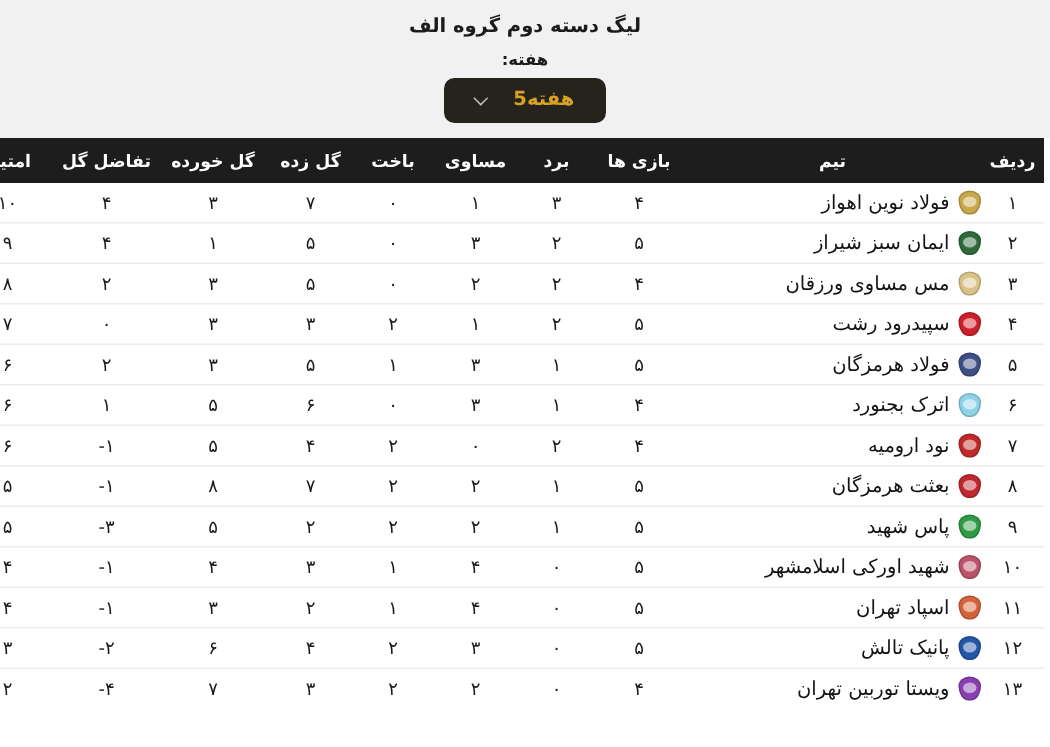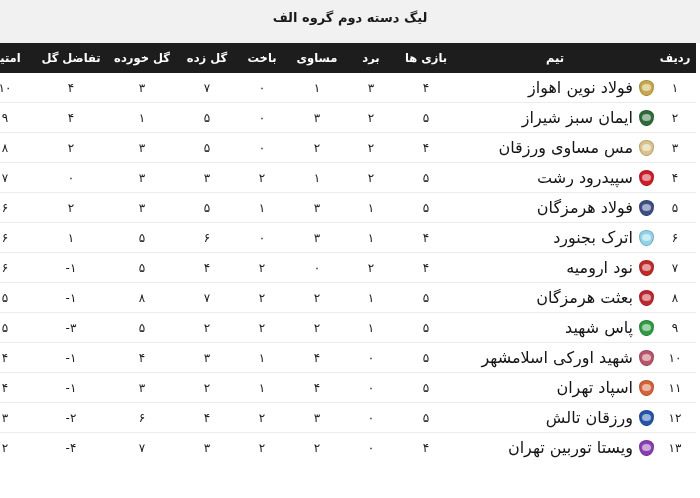--- a/index.html
+++ b/index.html
@@ -127,21 +127,21 @@
   }
   .team-inner {
     display: flex;
     flex-direction: row;
     align-items: center;
     justify-content: flex-start;
     gap: 6px;
     direction: rtl;
   }
   .team-name {
-    font-size: 16px;
+    font-size: 13px;
     color: #141414;
     font-weight: 400;
     white-space: nowrap;
   }
   .crest {
     flex: 0 0 auto;
     width: 15px; height: 16px;
     border-radius: 50% 50% 45% 45% / 38% 38% 62% 62%;
     position: relative;
     box-shadow: inset 0 0 0 1px rgba(0,0,0,.18);
@@ -160,21 +160,26 @@
   .footer-space { height: 42px; background: #ffffff; }
 </style>
 </head>
 <body>
 
 <div id="page">
 
   <div class="head-band">
     <div class="league-title">لیگ دسته دوم گروه الف</div>
 
-
+    <div class="week-label">هفته:</div>
+
+    <div class="week-select">
+      <span class="week-select-value">هفته5</span>
+      <span class="chev"></span>
+    </div>
   </div>
 
   <div class="table-wrap">
     <table class="standings">
       <colgroup>
         <col class="c-rank">
           <col class="c-team">
           <col class="c-played">
           <col class="c-win">
         <col class="c-draw">
@@ -384,21 +389,21 @@
             <td>۲</td>
             <td>۳</td>
             <td class="val-neg">۱-</td>
             <td>۴</td>
           </tr>
           <tr>
             <td>۱۲</td>
             <td class="team-cell">
               <span class="team-inner">
                 <span class="crest" style="background: rgb(36, 86, 168);"></span>
-                <span class="team-name">ورزقان تالش</span>
+                <span class="team-name">پانیک تالش</span>
               </span>
             </td>
             <td>۵</td>
             <td class="val-zero">۰</td>
             <td>۳</td>
             <td>۲</td>
             <td>۴</td>
             <td>۶</td>
             <td class="val-neg">۲-</td>
             <td>۳</td>

